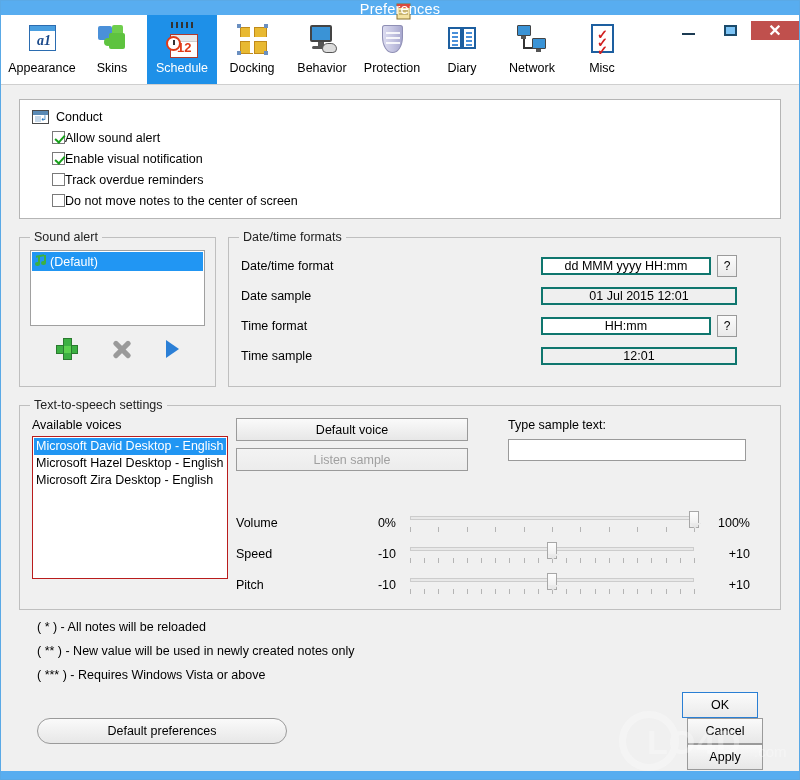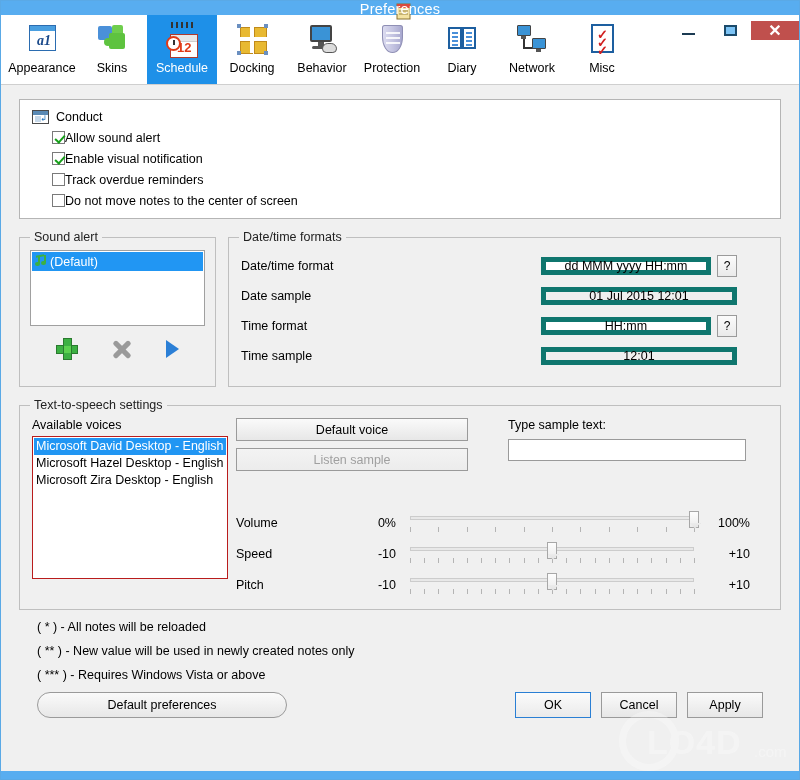--- a/index.html
+++ b/index.html
@@ -291,21 +291,21 @@
   .dt-group { flex: 1; height: 150px; padding: 13px 12px 0 12px; position: relative; }
   .dt-row {
     display: flex;
     align-items: center;
     height: 30px;
     font-size: 12.5px;
   }
   .dt-label { width: 300px; color: #000; }
   .field {
     height: 18px;
-    border: 5px solid #0f766e;
+    border: 2px solid #0f766e;
     background: #ffffff;
     box-sizing: border-box;
     font-size: 12.5px;
     display: flex;
     align-items: center;
     justify-content: center;
     color: #000;
   }
   .field.readonly { background: #efefef; }
   .field.w-main { width: 170px; }
@@ -400,21 +400,21 @@
   .footer-btns { display: flex; align-items: center; margin-top: 4px; }
   .btn-default { width: 250px; height: 26px; border-radius: 13px; }
   .btn-ok {
     width: 76px; height: 26px;
     border: 1px solid #2a7fd4;
     background: linear-gradient(#fbfbfb,#eaeaea);
     font-size: 12.5px; display:flex; align-items:center; justify-content:center;
     box-sizing: border-box;
   }
   .btn-plain { width: 76px; height: 26px; margin-left: 10px; }
-  .right-btns { margin-left: auto; display: flex; align-items: center; }
+  .right-btns { margin-left: auto; display: flex; align-items: center; flex-direction: column; }
 
   .bottom-strip {
     position: absolute;
     left: 0; right: 0; bottom: 0;
     height: 8px;
     background: #58adf0;
   }
 
   
   .watermark {

